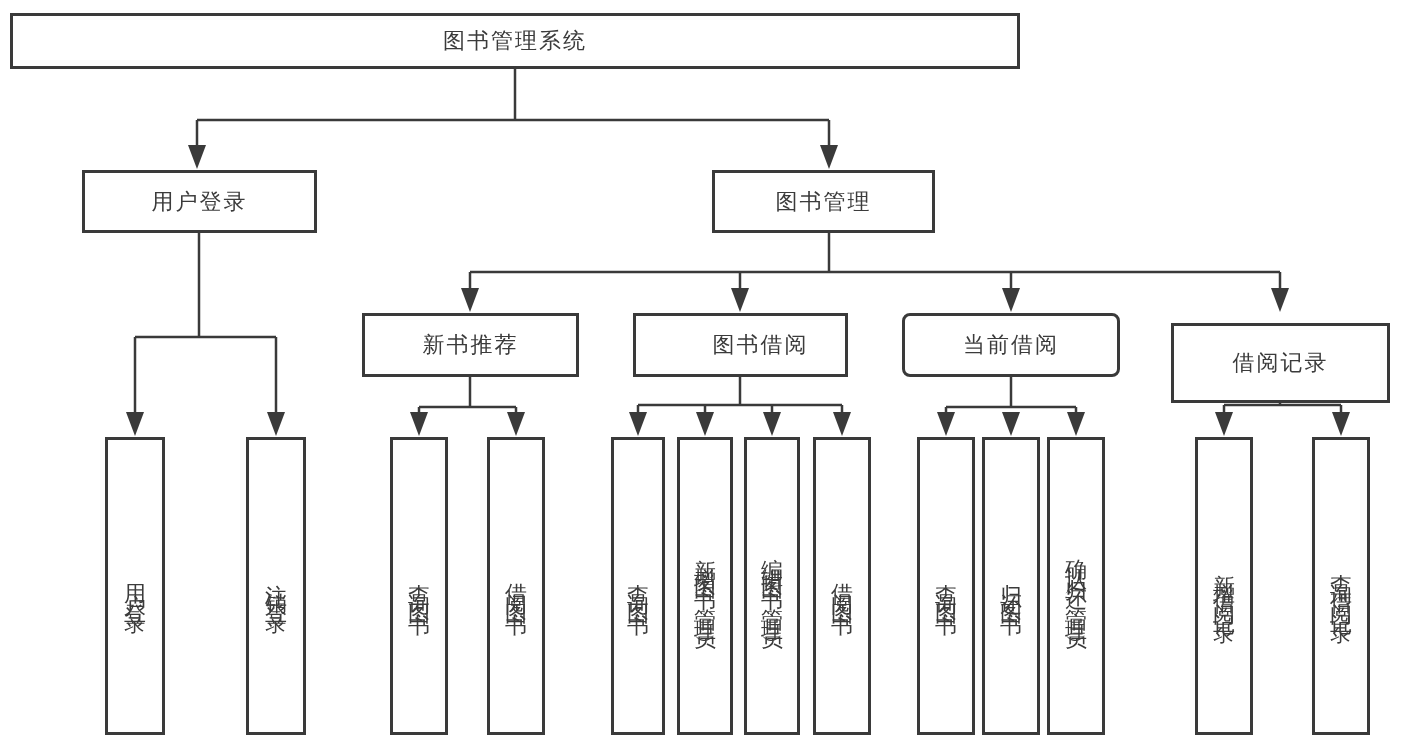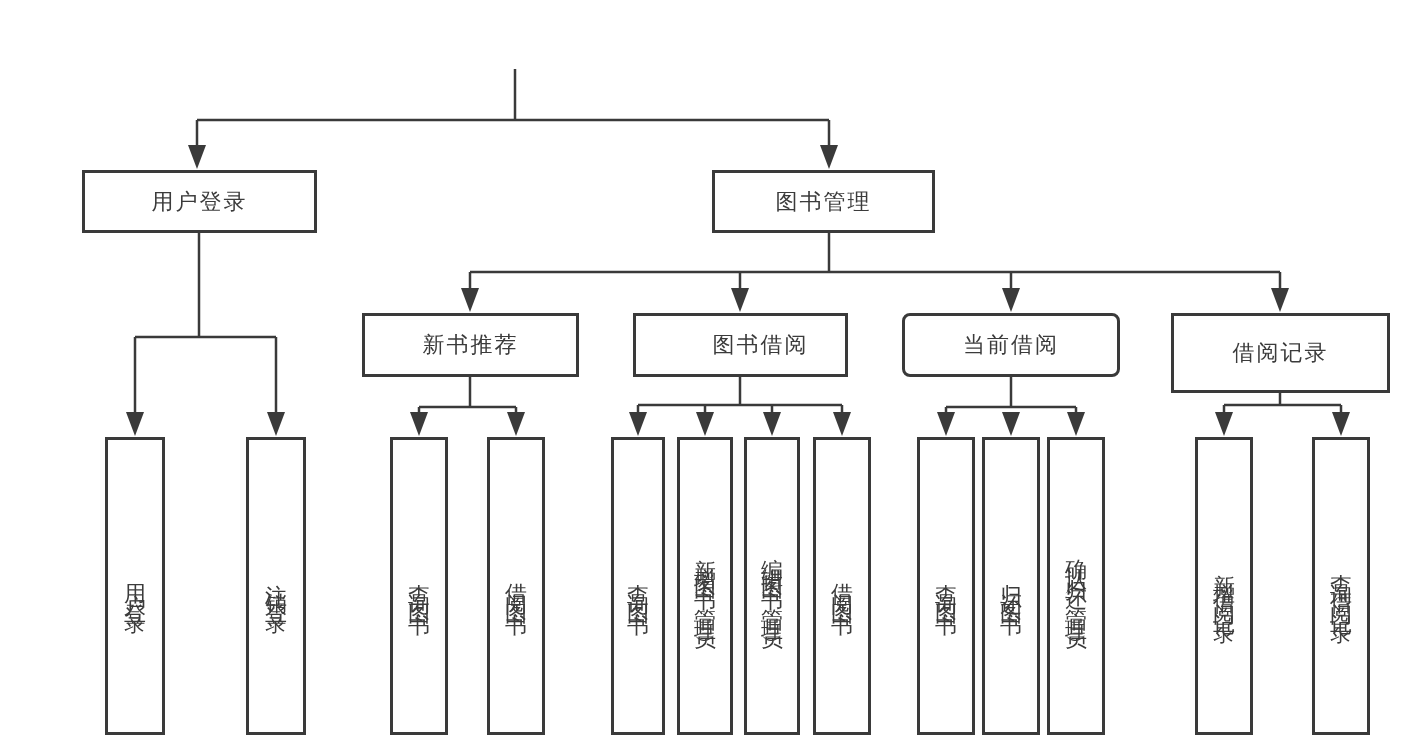--- a/index.html
+++ b/index.html
@@ -41,21 +41,21 @@
   }
   
   .n-root{left:10px;top:13px;width:1010px;height:56px;}
   
   .n-user-login{left:82px;top:170px;width:235px;height:63px;}
   .n-book-mgmt{left:712px;top:170px;width:223px;height:63px;}
   
   .n-new-book{left:362px;top:313px;width:217px;height:64px;align-items:center;}
   .n-book-borrow{left:633px;top:313px;width:215px;height:64px;padding-left:40px;}
   .n-current-borrow{left:902px;top:313px;width:218px;height:64px;border-radius:8px;}
-  .n-borrow-record{left:1171px;top:313px;width:219px;height:80px;}
+  .n-borrow-record{left:1171px;top:323px;width:219px;height:80px;}
   
   .leaf{top:437px;height:298px;}
   .l-user-login{left:105px;width:60px;}
   .l-logout{left:246px;width:60px;}
   .l-nb-query{left:390px;width:58px;}
   .l-nb-borrow{left:487px;width:58px;}
   .l-bb-query{left:611px;width:54px;}
   .l-bb-add{left:677px;width:56px;}
   .l-bb-edit{left:744px;width:56px;}
   .l-bb-borrow{left:813px;width:58px;}
@@ -141,20 +141,23 @@
     <polygon points="1067,412 1085,412 1076,436"></polygon>
 
     <line x1="1280" y1="377" x2="1280" y2="405"></line>
     <line x1="1224" y1="405" x2="1341" y2="405"></line>
     <line x1="1224" y1="405" x2="1224" y2="418"></line>
     <line x1="1341" y1="405" x2="1341" y2="418"></line>
     <polygon points="1215,412 1233,412 1224,436"></polygon>
     <polygon points="1332,412 1350,412 1341,436"></polygon>
   </svg>
 
+  <div class="box n-root">
+    <span class="hlabel">图书管理系统</span>
+  </div>
 
   <div class="box n-user-login">
     <span class="hlabel">用户登录</span>
   </div>
   <div class="box n-book-mgmt">
     <span class="hlabel">图书管理</span>
   </div>
 
   <div class="box n-new-book">
     <span class="hlabel">新书推荐</span>

